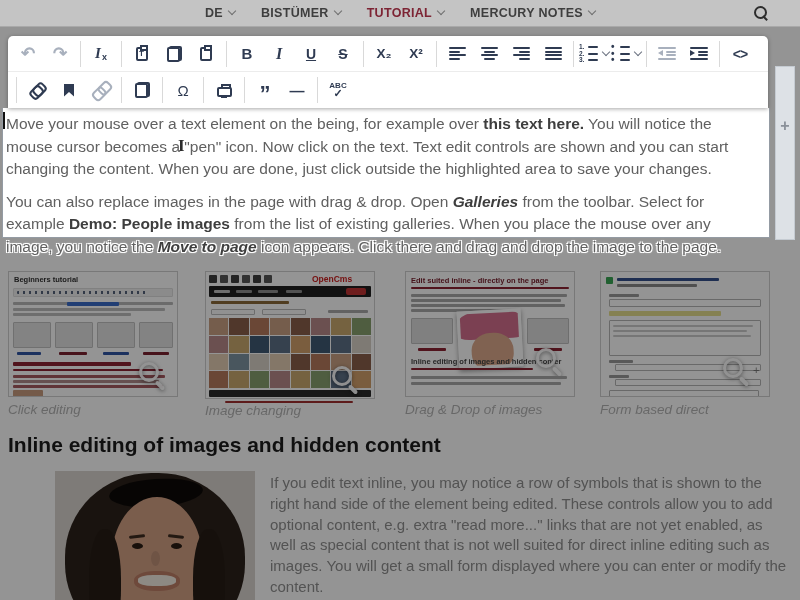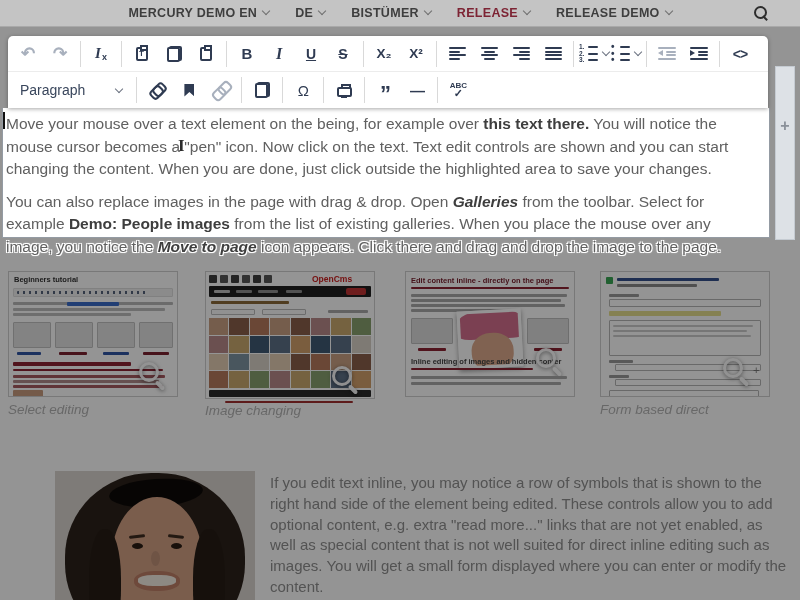--- a/index.html
+++ b/index.html
@@ -143,37 +143,33 @@
   .rail-plus{position:absolute;left:0;top:50px;width:18px;text-align:center;font-size:16px;
        font-weight:800;color:#8a9099;cursor:pointer;}
 </style>
 </head>
 <body>
 
 <div class="screen">
 
   <div class="nav">
     <span class="nav-item">
-      <span>MERCURY DEMO EN</span>
-      <span class="nchev"></span>
-    </span>
-    <span class="nav-item">
       <span>DE</span>
       <span class="nchev"></span>
     </span>
     <span class="nav-item">
       <span>BISTÜMER</span>
       <span class="nchev"></span>
     </span>
     <span class="nav-item active">
-      <span>RELEASE</span>
+      <span>TUTORIAL</span>
       <span class="nchev"></span>
     </span>
     <span class="nav-item">
-      <span>RELEASE DEMO</span>
+      <span>MERCURY NOTES</span>
       <span class="nchev"></span>
     </span>
     <span class="nav-search"></span>
   </div>
 
   <div class="page">
 
     <div class="thumb t1">
       <div class="shot">
         <span class="mini-t" style="left:5px;top:3px;font-weight:700">Beginners tutorial</span>
@@ -192,21 +188,21 @@
         <span class="bar" style="left:94px;top:80px;width:26px;height:2.5px;background:#2f55a4;"></span>
         <span class="bar" style="left:134px;top:80px;width:26px;height:2.5px;background:#7a2230;"></span>
         <span class="bar" style="left:4px;top:90px;width:118px;height:4px;background:#8c2332;"></span>
         <span class="bar" style="left:4px;top:97px;width:150px;height:1.5px;background:#8c2332;"></span>
         <span class="bar" style="left:4px;top:103px;width:152px;height:2.5px;background:#a65a60;"></span>
         <span class="bar" style="left:4px;top:108px;width:146px;height:2.5px;background:#b08a8a;"></span>
         <span class="bar" style="left:4px;top:113px;width:150px;height:2.5px;background:#a65a60;"></span>
         <span class="bar" style="left:4px;top:118px;width:30px;height:8px;background:#c89b7f;"></span>
         <span class="mag" style="left:130px;top:90px;"></span>
       </div>
-      <span class="caption">Select editing</span>
+      <span class="caption">Click editing</span>
     </div>
 
     <div class="thumb t2">
       <div class="shot" style="height:128px;">
         <span class="bar" style="left:3px;top:3px;width:8px;height:8px;background:#3f3f3f;"></span>
         <span class="bar" style="left:14px;top:3px;width:8px;height:8px;background:#565656;"></span>
         <span class="bar" style="left:25px;top:3px;width:8px;height:8px;background:#3f3f3f;"></span>
         <span class="bar" style="left:36px;top:3px;width:8px;height:8px;background:#565656;"></span>
         <span class="bar" style="left:47px;top:3px;width:8px;height:8px;background:#3f3f3f;"></span>
         <span class="bar" style="left:58px;top:3px;width:8px;height:8px;background:#565656;"></span>
@@ -257,41 +253,42 @@
           </span>
         <span class="bar" style="left:3px;top:118px;width:162px;height:7px;background:#2a2a2a;"></span>
         <span class="mag" style="left:126px;top:94px;"></span>
       </div>
       <span class="bar" style="left:20px;top:130px;width:128px;height:2px;background:#a03030;position:absolute;"></span>
       <span class="caption" style="top:132px;">Image changing</span>
     </div>
 
     <div class="thumb t3">
       <div class="shot">
-        <span class="mini-t redtxt" style="left:5px;top:4px;">Edit content inline - directly on the page</span>
+        <span class="mini-t redtxt" style="left:5px;top:4px;">Edit suited inline - directly on the page</span>
         <span class="bar" style="left:5px;top:15px;width:158px;height:1.5px;background:#8c2332;"></span>
         <span class="bar" style="left:5px;top:22px;width:156px;height:2.5px;background:#aaa;"></span>
         <span class="bar" style="left:5px;top:27px;width:150px;height:2.5px;background:#aaa;"></span>
         <span class="bar" style="left:5px;top:32px;width:154px;height:2.5px;background:#aaa;"></span>
         <span class="bar" style="left:5px;top:37px;width:104px;height:2.5px;background:#aaa;"></span>
         <span class="bar" style="left:5px;top:46px;width:42px;height:26px;background:#dcdcdc;border:1px solid #bdbdbd;"></span>
         <span class="bar" style="left:63px;top:46px;width:42px;height:26px;background:#dcdcdc;border:1px solid #bdbdbd;"></span>
         <span class="bar" style="left:121px;top:46px;width:42px;height:26px;background:#dcdcdc;border:1px solid #bdbdbd;"></span>
         <span class="bar" style="left:12px;top:76px;width:28px;height:2.5px;background:#8c2332;"></span>
         <span class="bar" style="left:128px;top:76px;width:28px;height:2.5px;background:#8c2332;"></span>
         <span class="t3-photo">
           <span class="t3-hat"></span>
           <span class="t3-face"></span>
         </span>
         <span class="mini-t" style="left:5px;top:85px;font-weight:700;color:#444;">Inline editing of images and hidden conter</span>
         <span class="bar" style="left:5px;top:96px;width:122px;height:1.5px;background:#8c2332;"></span>
         <span class="mag" style="left:130px;top:76px;"></span>
         <span class="bar" style="left:5px;top:104px;width:156px;height:2.5px;background:#aaa;"></span>
         <span class="bar" style="left:5px;top:110px;width:150px;height:2.5px;background:#aaa;"></span>
       </div>
+      <span class="caption">Drag &amp; Drop of images</span>
     </div>
 
     <div class="thumb t4">
       <div class="shot">
         <span class="bar" style="left:5px;top:5px;width:7px;height:7px;background:#3aa655;"></span>
         <span class="bar" style="left:16px;top:6px;width:102px;height:3px;background:#35508c;"></span>
         <span class="bar" style="left:16px;top:12px;width:80px;height:2.5px;background:#888;"></span>
         <span class="bar" style="left:8px;top:22px;width:30px;height:2.5px;background:#999;"></span>
         <span class="bar" style="left:8px;top:27px;width:152px;height:8px;border:1px solid #b5b5b5;background:#fff;"></span>
         <span class="bar" style="left:8px;top:39px;width:112px;height:5px;background:#e6de8e;"></span>
@@ -303,20 +300,21 @@
         <span class="bar" style="left:14px;top:92px;width:146px;height:7px;border:1px solid #b5b5b5;background:#fff;"></span>
         <span class="bar" style="left:8px;top:103px;width:20px;height:2.5px;background:#999;"></span>
         <span class="bar" style="left:14px;top:107px;width:146px;height:7px;border:1px solid #b5b5b5;background:#fff;"></span>
         <span class="bar" style="left:8px;top:118px;width:150px;height:7px;border:1px solid #b5b5b5;background:#fff;"></span>
         <span class="mag" style="left:122px;top:86px;"></span>
         <span class="mini-t" style="left:152px;top:92px;color:#777;font-size:11px;">+</span>
       </div>
       <span class="caption">Form based direct</span>
     </div>
 
+    <div class="h2">Inline editing of images and hidden content</div>
 
     <div class="portrait">
       <span class="p-hair"></span>
       <span class="p-band"></span>
       <span class="p-face"></span>
       <span class="p-lock" style="left:34px;"></span>
       <span class="p-lock" style="left:138px;"></span>
       <span class="p-brow" style="left:74px;transform:rotate(-6deg);"></span>
       <span class="p-brow" style="left:113px;transform:rotate(6deg);"></span>
       <span class="p-eye" style="left:77px;"></span>
@@ -447,24 +445,20 @@
             <i></i>
             <i></i>
             <i></i>
             <span class="arr"></span>
           </span>
         </span>
       <span class="sep"></span>
       <span class="tb g-code">&lt;&gt;</span>
     </div>
     <div class="trow">
-      <span class="para-btn">
-        <span class="para-label">Paragraph</span>
-        <span class="tbchev"></span>
-      </span>
       <span class="sep"></span>
       <span class="tb">
           <span class="i-link"></span>
         </span>
       <span class="tb">
           <span class="i-bm"></span>
         </span>
       <span class="tb dis">
           <span class="i-link i-unlink"></span>
         </span>
@@ -485,21 +479,21 @@
       <span class="tb">
           <span class="i-spell">
             <span class="abc">ABC</span>
             <span class="chk">✓</span>
           </span>
         </span>
     </div>
   </div>
 
   <div class="content">
-    <p><span>Move your mouse over a text element on the being, for example over </span><span class="rt-b">this text there.</span><span> You will notice the mouse cursor becomes a "pen" icon. Now click on the text. Text edit controls are shown and you can start changing the content. When you are done, just click outside the highlighted area to save your changes.</span></p>
+    <p><span>Move your mouse over a text element on the being, for example over </span><span class="rt-b">this text here.</span><span> You will notice the mouse cursor becomes a "pen" icon. Now click on the text. Text edit controls are shown and you can start changing the content. When you are done, just click outside the highlighted area to save your changes.</span></p>
     <p><span>You can also replace images in the page with drag &amp; drop. Open </span><span class="rt-b rt-i">Galleries</span><span> from the toolbar. Select for example </span><span class="rt-b">Demo: People images</span><span> from the list of existing galleries. When you place the mouse over any image, you notice the </span><span class="rt-b rt-i">Move to page</span><span> icon appears. Click there and drag and drop the image to the page.</span></p>
   </div>
   <span class="caret"></span>
   <span class="ibeam">I</span>
 
   <div class="rail">
     <span class="rail-plus">+</span>
   </div>
 
 </div>

